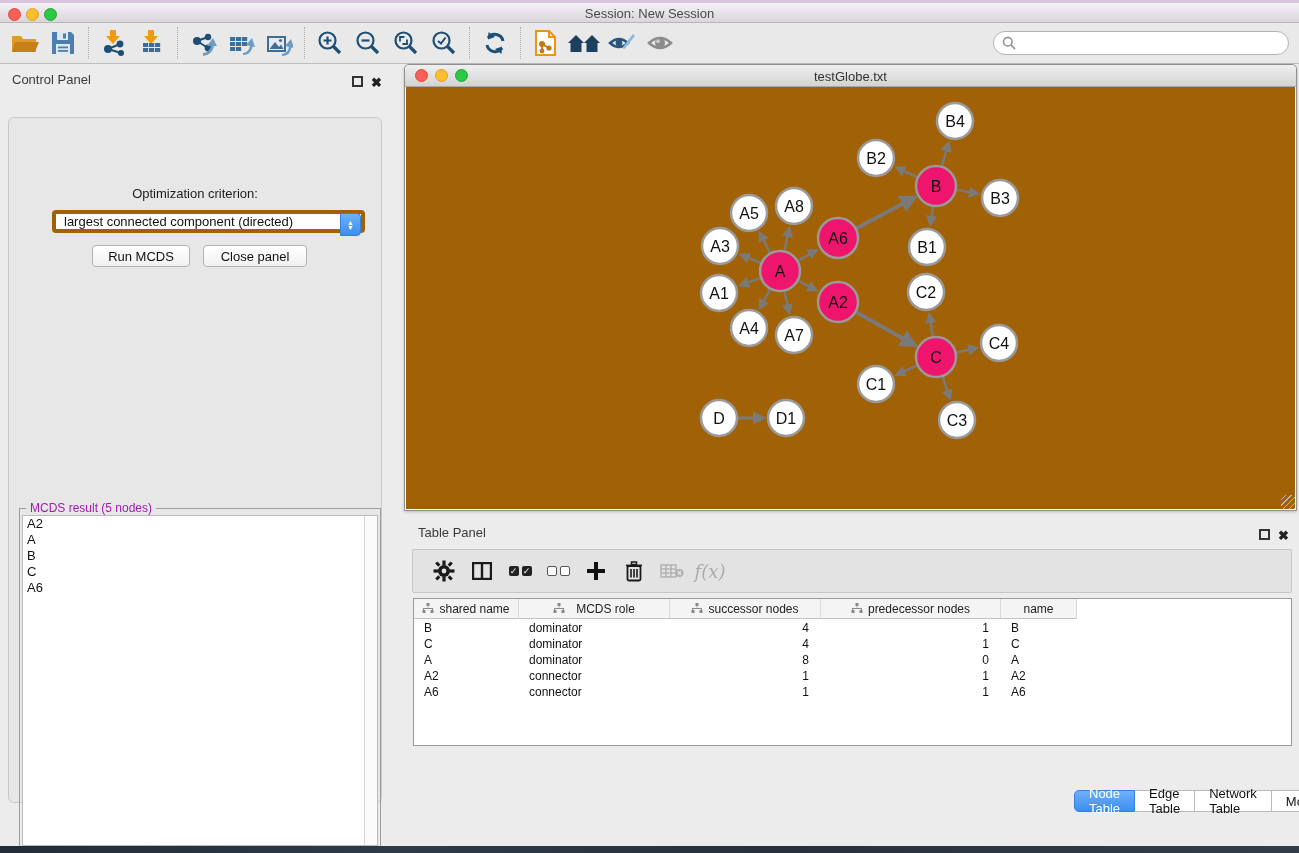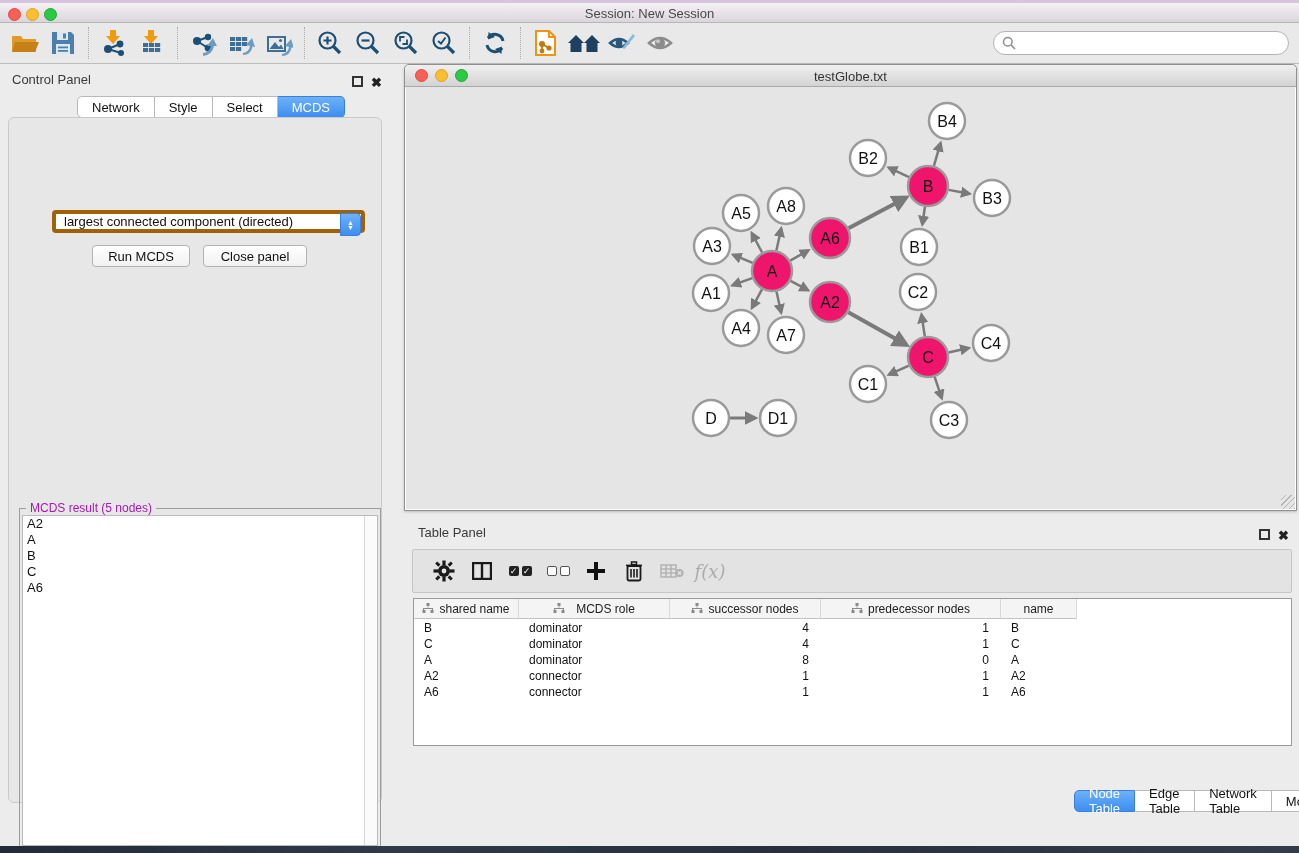--- a/index.html
+++ b/index.html
@@ -60,21 +60,21 @@
   .vscroll { position:absolute; right:0; top:0; bottom:0; width:13px; background:#fbfbfb; border-left:1px solid #d6d6d6; }
 
   
   .netframe { position:absolute; left:404px; top:64px; width:893px; height:447px;
     border:1px solid #8f8f8f; border-radius:5px 5px 0 0; background:#fff; box-shadow:0 1px 3px rgba(0,0,0,.2); }
   .netframe .bar { position:absolute; left:0; top:0; right:0; height:22px;
     background:linear-gradient(#efefef,#d3d3d3); border-bottom:1px solid #a8a8a8; border-radius:5px 5px 0 0; }
   .netframe .bar .t { position:absolute; left:0; right:0; top:4px; text-align:center; font-size:13px; color:#333; }
   .netframe .light { top:4px; }
   .netframe .light.r { left:10px; } .netframe .light.y { left:30px; } .netframe .light.g { left:50px; }
-  .canvas { position:absolute; left:1px; top:22px; right:1px; bottom:1px; background:#e5e5e5; }
+  .canvas { position:absolute; left:1px; top:22px; right:1px; bottom:1px; background:#a16207;padding-left:8px; }
   .grip { position:absolute; right:1px; bottom:1px; width:14px; height:14px;
     background:repeating-linear-gradient(135deg, transparent 0 3px, #b5b5b5 3px 4px); }
 
   
   .tpanel { position:absolute; left:404px; top:520px; width:895px; height:292px; background:#ececec; }
   .tpanel .panel-head { left:14px; top:5px; }
   .tpanel .wbtns { right:10px; top:6px; }
   .t-toolbar { position:absolute; left:8px; top:29px; width:880px; height:44px; background:#e3e3e3;
     border:1px solid #c6c6c6; border-radius:2px; display:flex; align-items:center; padding-left:12px; }
   .t-tbtn { width:38px; height:36px; display:flex; align-items:center; justify-content:center; }
@@ -272,27 +272,22 @@
       <input type="text" placeholder="" style="">
     </div>
   </div>
 
   <div class="cpanel">
     <div class="panel-head">Control Panel</div>
     <div class="wbtns">
       <span><span class="float-glyph"></span></span>
       <span><span class="close-glyph">✖</span></span>
     </div>
-    <div class="seg-tabs cp-tabs" id="cp-tabs">
-        <div class="seg">Network</div>
-        <div class="seg">Style</div>
-        <div class="seg">Select</div>
-        <div class="seg sel">MCDS</div>
-      </div>
     <div class="cp-content">
+      <div class="opt-label">Optimization criterion:</div>
       <div class="combo">
         <span>largest connected component (directed)</span>
         <span class="combo-cap">
             <span>▲</span>
             <span>▼</span>
           </span>
       </div>
       <div class="mac-btn" style="left:83px; top:127px; width:98px;">Run MCDS</div>
       <div class="mac-btn" style="left:194px; top:127px; width:104px;">Close panel</div>
       <div class="groupbox">

